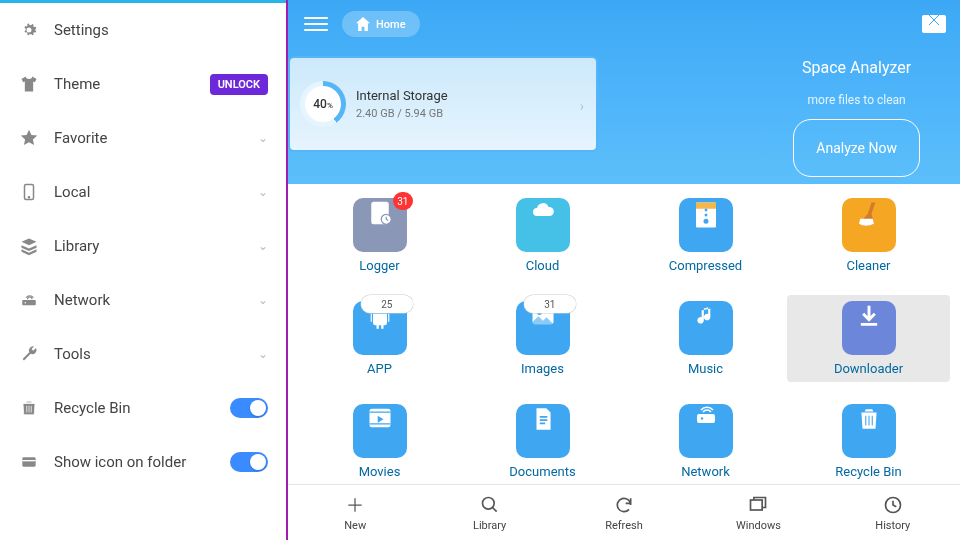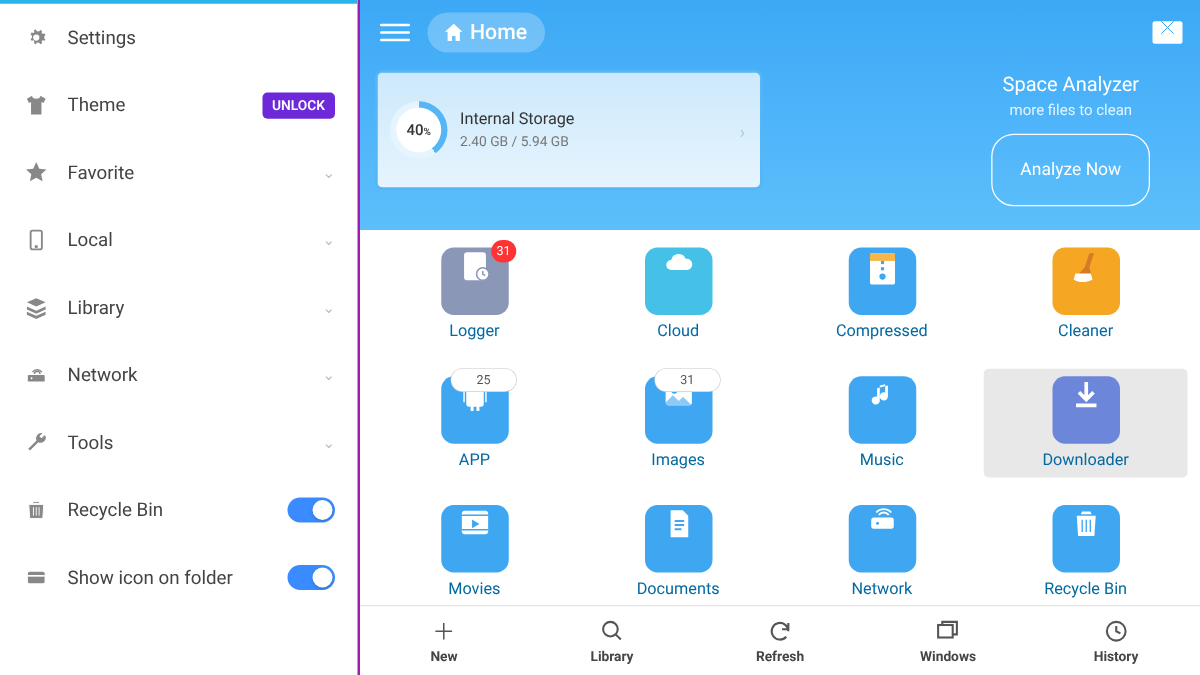--- a/index.html
+++ b/index.html
@@ -13,43 +13,43 @@
 .unlock-badge { background: #6d28d9; color: #fff; font-size: 11px; padding: 4px 8px; border-radius: 4px; font-weight: 600; }
 .toggle { width: 38px; height: 20px; background: #3a8bff; border-radius: 10px; position: relative; }
 .toggle::after { content: ""; position: absolute; width: 16px; height: 16px; background: #fff; border-radius: 50%; top: 2px; right: 2px; box-shadow: 0 1px 2px rgba(0,0,0,.2); }
 .main { flex: 1; height: 540px; display: flex; flex-direction: column; }
 .header { background: linear-gradient(180deg, #3ca8f5 0%, #4eb4fa 50%, #5cbffb 100%); height: 184px; position: relative; color: #fff; }
 .topbar { display: flex; align-items: center; padding: 10px 14px; }
 .menu-icon { width: 28px; height: 28px; display: flex; flex-direction: column; justify-content: space-around; padding: 5px 2px; cursor: pointer; }
 .menu-icon span { height: 2px; background: #fff; border-radius: 1px; }
 .home-pill { background: rgba(255,255,255,.25); border-radius: 16px; padding: 6px 14px; display: flex; align-items: center; margin-left: 12px; }
 .home-pill .hicon { width: 14px; height: 14px; background: #fff; margin-right: 6px; clip-path: polygon(50% 0, 100% 45%, 85% 45%, 85% 100%, 60% 100%, 60% 70%, 40% 70%, 40% 100%, 15% 100%, 15% 45%, 0 45%); }
-.home-pill .lbl { font-size: 17px; font-weight: 500; }
+.home-pill .lbl { font-size: 11px; font-weight: 500; }
 .mail-icon { margin-left: auto; width: 24px; height: 18px; background: #fff; border-radius: 2px; position: relative; }
 .mail-icon::after { content: ""; position: absolute; top: 0; left: 0; right: 0; height: 10px; background: linear-gradient(135deg, transparent 48%, #3ca8f5 48% 52%, transparent 52%), linear-gradient(-135deg, transparent 48%, #3ca8f5 48% 52%, transparent 52%); }
-.storage-card { position: absolute; left: 12px; top: 56px; width: 310px; height: 96px; background: linear-gradient(180deg, #cce9fb 0%, #e6f4fe 100%); border: 2px solid #55b5f5; border-radius: 6px; display: flex; align-items: center; padding: 10px; }
+.storage-card { position: absolute; left: 0; top: 56px; width: 310px; height: 96px; background: linear-gradient(180deg, #cce9fb 0%, #e6f4fe 100%); border: 2px solid #55b5f5; border-radius: 6px; display: flex; align-items: center; padding: 10px; }
 .storage-ring { width: 46px; height: 46px; border-radius: 50%; background: conic-gradient(#55b5f5 0 40%, #e6f4fe 40% 100%); display: flex; align-items: center; justify-content: center; position: relative; margin-right: 10px; }
 .storage-ring::before { content: ""; position: absolute; inset: 5px; background: #fff; border-radius: 50%; }
 .storage-ring .pct { position: relative; font-size: 12px; color: #333; font-weight: 500; }
 .storage-info .title { font-size: 13px; color: #333; margin-bottom: 4px; }
 .storage-info .sub { font-size: 11px; color: #777; }
 .storage-card .chev-r { position: absolute; right: 12px; top: 40px; color: #aac8de; font-size: 14px; }
 .analyzer { position: absolute; right: 40px; top: 58px; text-align: center; }
-.analyzer .title { font-size: 16px; font-weight: 400; margin-bottom: 4px; }
+.analyzer .title { font-size: 16px; font-weight: 400; margin-bottom: 16px; }
 .analyzer .sub { font-size: 12px; opacity: .85; margin-bottom: 12px; }
 .analyze-btn { border: 1.5px solid #fff; border-radius: 18px; padding: 20px 22px; font-size: 14px; background: transparent; color: #fff; cursor: pointer; }
 .grid-area { flex: 1; background: #fff; overflow: hidden; padding: 8px 10px 0; }
 .grid { display: grid; grid-template-columns: repeat(4, 1fr); row-gap: 16px; }
 .grid-item { display: flex; flex-direction: column; align-items: center; padding: 6px 4px; position: relative; border-radius: 4px; }
 .grid-item.selected { background: #e8e8e8; }
 .gicon { width: 54px; height: 54px; border-radius: 10px; display: flex; align-items: flex-start; justify-content: center; position: relative; margin-bottom: 6px; }
 .glabel { font-size: 13px; color: #0369a1; }
 .badge-red { position: absolute; top: -6px; right: -6px; background: #f33; color: #fff; font-size: 10px; border-radius: 9px; min-width: 18px; height: 18px; display: flex; align-items: center; justify-content: center; padding: 0 4px; }
 .badge-white { position: absolute; top: -6px; right: -6px; background: #fff; color: #555; font-size: 10px; border-radius: 9px; min-width: 18px; height: 18px; display: flex; align-items: center; justify-content: center; padding: 0 20px; box-shadow: 0 0 0 .5px #ccc; }
-.bottombar { height: 56px; border-top: 1px solid #e5e5e5; display: flex; background: #fff; font-weight: bold; }
+.bottombar { height: 56px; border-top: 1px solid #e5e5e5; display: flex; background: #fff; }
 .bitem { flex: 1; display: flex; flex-direction: column; align-items: center; justify-content: center; cursor: pointer; gap: 3px; }
 .bitem .bicon { width: 22px; height: 22px; display: flex; align-items: center; justify-content: center; color: #555; }
 .bitem .blbl { font-size: 11px; color: #444; }
 svg { display: block; }
 </style>
 </head>
 <body>
 
 <div class="sidebar">
 <div class="sidebar-top-accent"></div>

